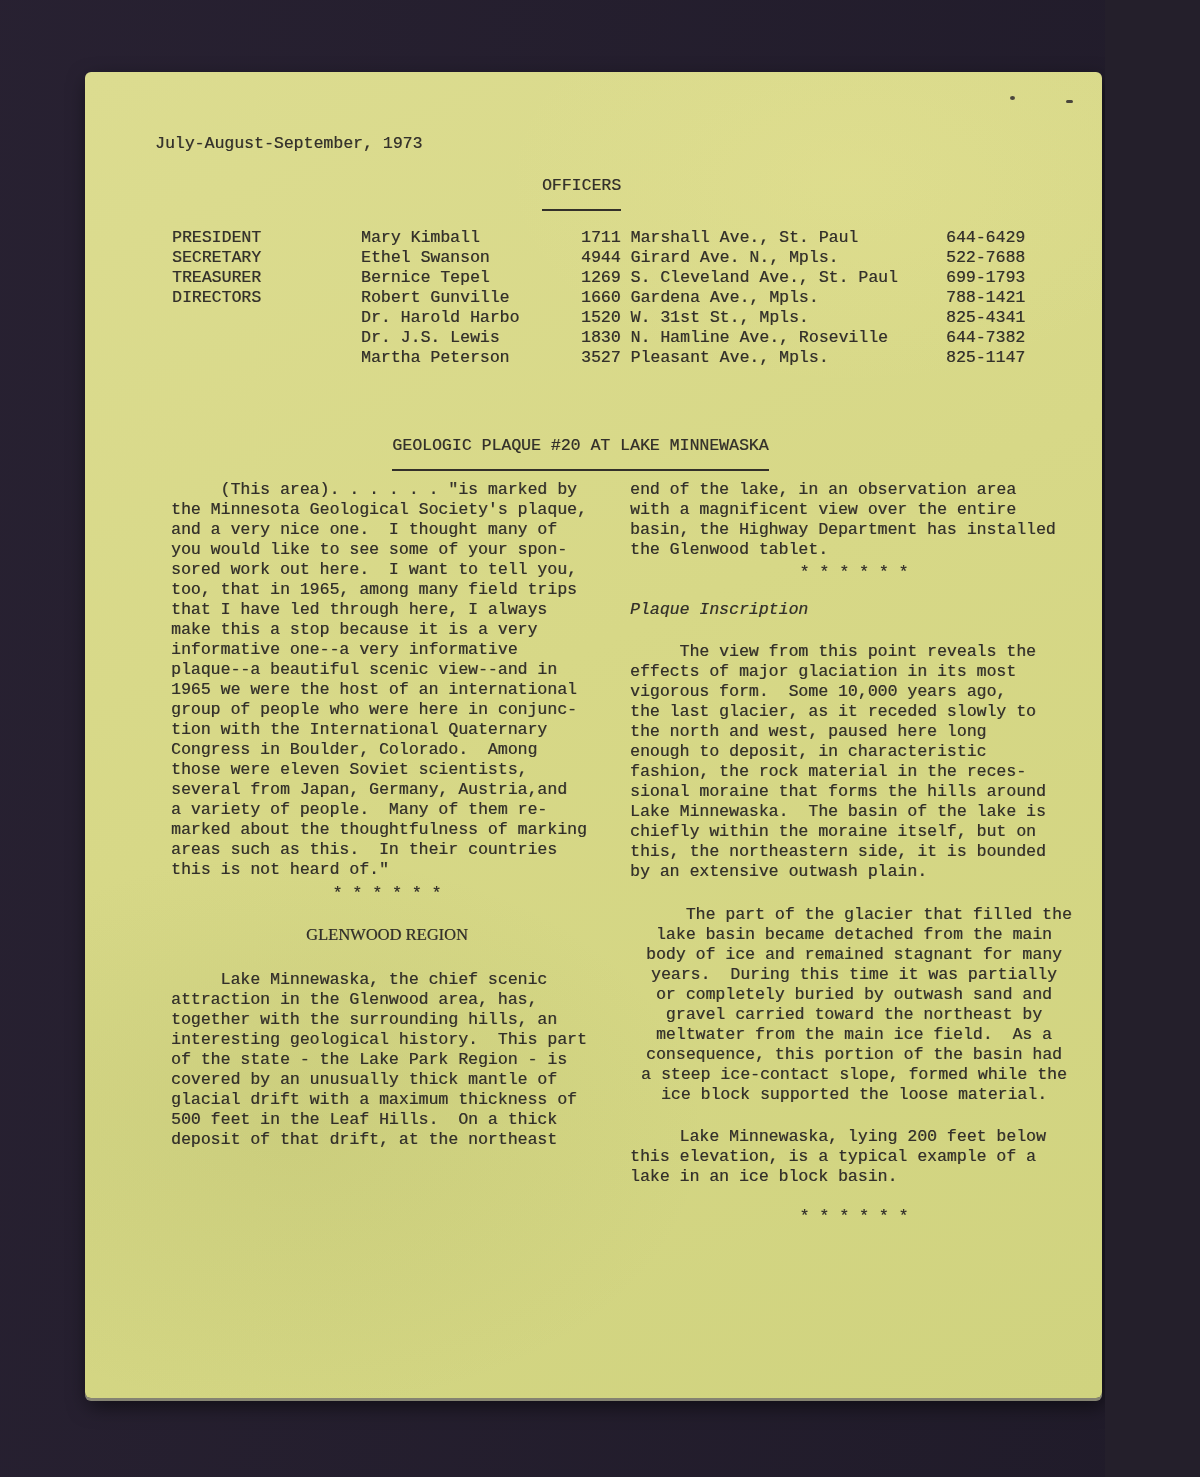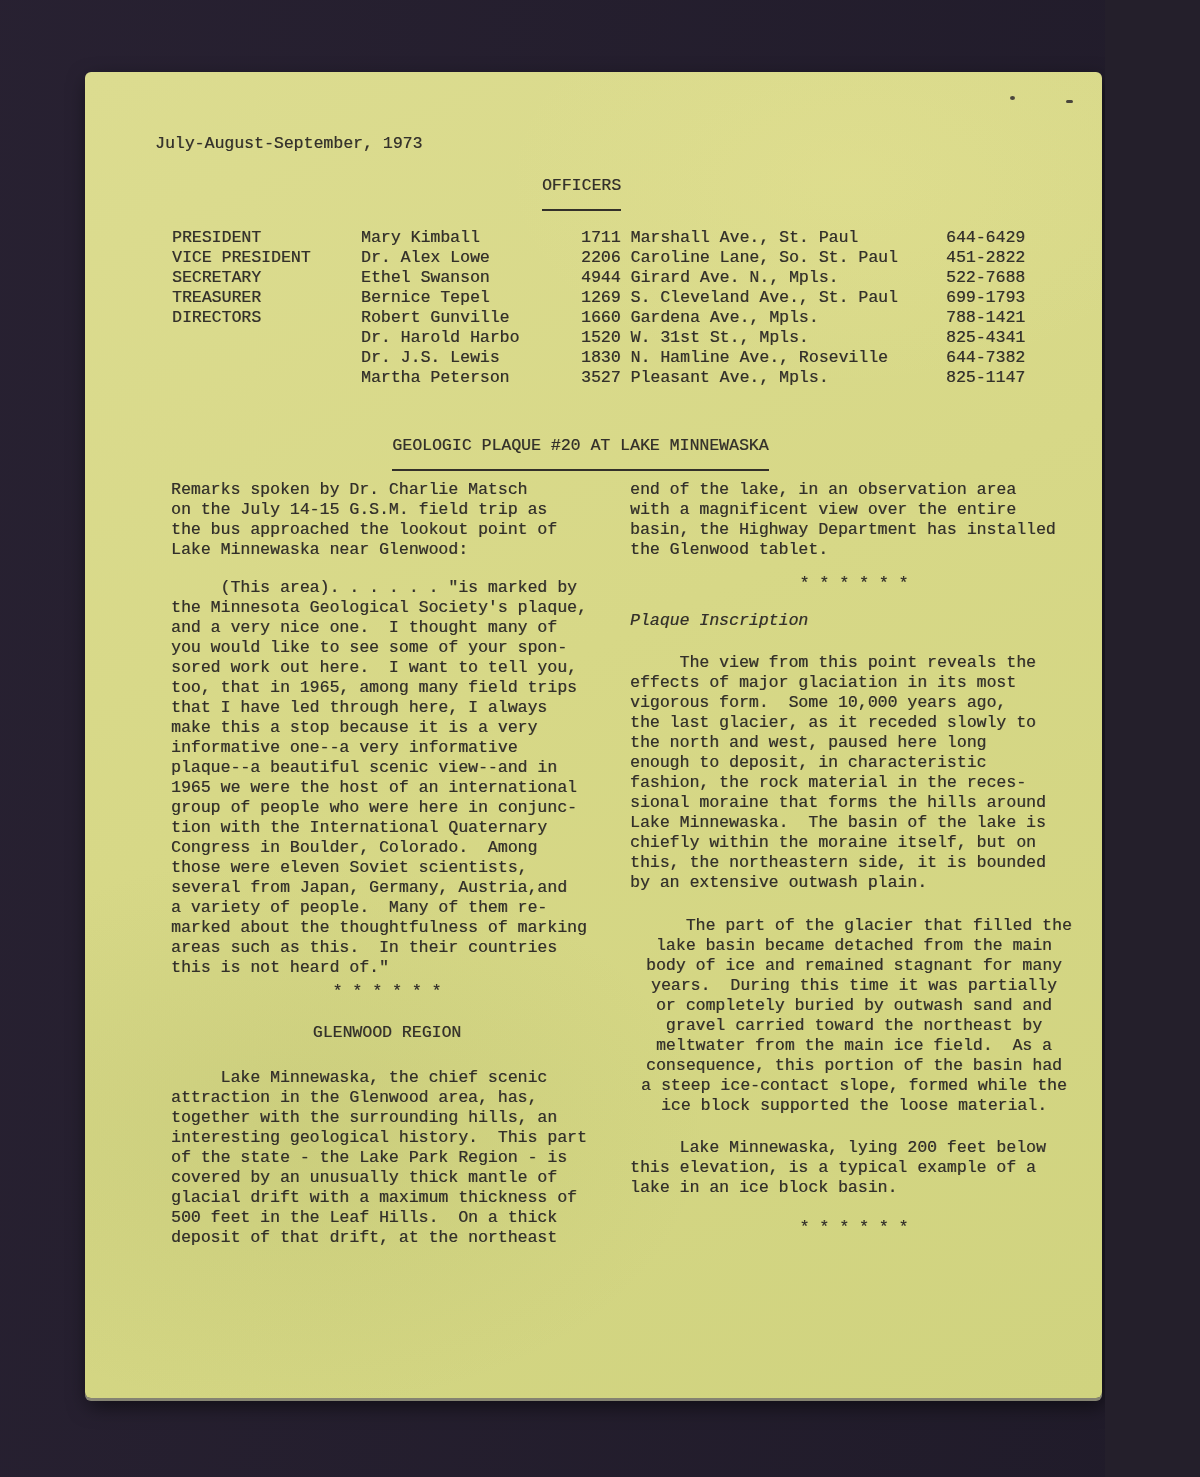--- a/index.html
+++ b/index.html
@@ -48,22 +48,22 @@
   .c-phone { left: 774px; }
   .col { position: absolute; top: 408px; }
   .left-col  { left: 86px;  width: 432px; }
   .right-col { left: 545px; width: 448px; }
   .para { white-space: pre; }
   .center { text-align: center; }
   
   .left-col  .p1 { margin-bottom: 18px; }
   .left-col  .p2 { margin-bottom: 4px; }
   .left-col  .sep { margin-bottom: 21px; }
-  .left-col  .subhead { margin-bottom: 25px; }
-  .right-col .p1 { margin-bottom: 14px; }
+  .left-col  .subhead { margin-bottom: 25px; font-family: Liberation Serif, serif; }
+  .right-col .p1 { margin-bottom: 3px; }
   .right-col .sep1 { margin-bottom: 17px; }
   .right-col .subhead { margin-bottom: 22px; font-style: italic; }
   .right-col .p2 { margin-bottom: 23px; }
   .right-col .p3 { margin-bottom: 22px; text-align: center; }
   .right-col .p4 { margin-bottom: 20px; }
 </style>
 </head>
 <body>
 
 <div class="scan-bg">
@@ -79,26 +79,20 @@
     </div>
 
     <div class="officers-table">
       <div class="orow">
         <span class="c-role">PRESIDENT</span>
         <span class="c-name">Mary Kimball</span>
         <span class="c-addr">1711 Marshall Ave., St. Paul</span>
         <span class="c-phone">644-6429</span>
       </div>
       <div class="orow">
-        <span class="c-role">VICE PRESIDENT</span>
-        <span class="c-name">Dr. Alex Lowe</span>
-        <span class="c-addr">2206 Caroline Lane, So. St. Paul</span>
-        <span class="c-phone">451-2822</span>
-      </div>
-      <div class="orow">
         <span class="c-role">SECRETARY</span>
         <span class="c-name">Ethel Swanson</span>
         <span class="c-addr">4944 Girard Ave. N., Mpls.</span>
         <span class="c-phone">522-7688</span>
       </div>
       <div class="orow">
         <span class="c-role">TREASURER</span>
         <span class="c-name">Bernice Tepel</span>
         <span class="c-addr">1269 S. Cleveland Ave., St. Paul</span>
         <span class="c-phone">699-1793</span>
@@ -127,24 +121,20 @@
         <span class="c-addr">3527 Pleasant Ave., Mpls.</span>
         <span class="c-phone">825-1147</span>
       </div>
     </div>
 
     <div class="heading-wrap article-heading-wrap">
       <span class="underlined">GEOLOGIC PLAQUE #20 AT LAKE MINNEWASKA</span>
     </div>
 
     <div class="col left-col">
-      <div class="para p1">Remarks spoken by Dr. Charlie Matsch
-on the July 14-15 G.S.M. field trip as
-the bus approached the lookout point of
-Lake Minnewaska near Glenwood:</div>
       <div class="para p2">     (This area). . . . . . "is marked by
 the Minnesota Geological Society's plaque,
 and a very nice one.  I thought many of
 you would like to see some of your spon-
 sored work out here.  I want to tell you,
 too, that in 1965, among many field trips
 that I have led through here, I always
 make this a stop because it is a very
 informative one--a very informative
 plaque--a beautiful scenic view--and in

